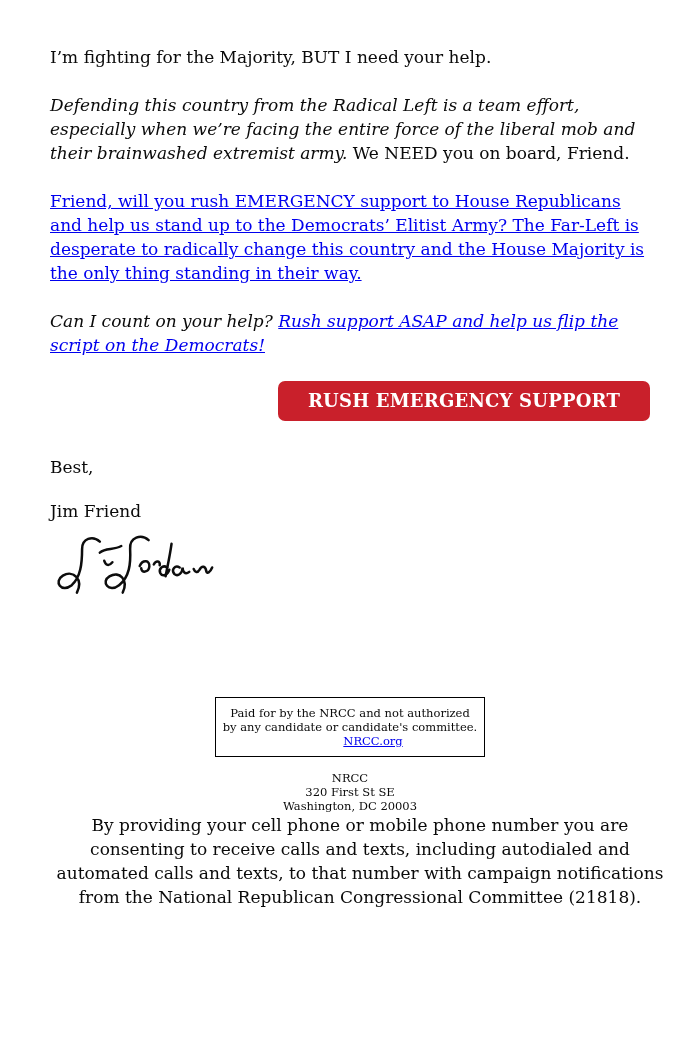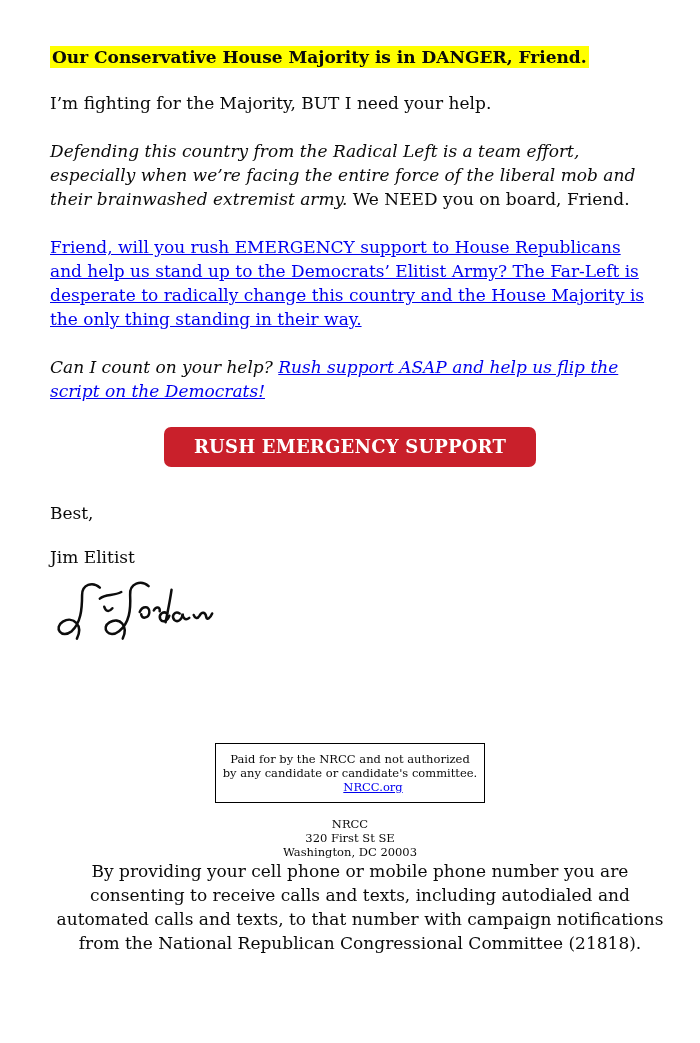--- a/index.html
+++ b/index.html
@@ -20,21 +20,21 @@
   .italic { font-style: italic; }
   .bold   { font-weight: normal; }
 
   a { cursor: pointer; }
   .biglink {
     color: #0000EE;
     font-weight: normal;
     text-decoration: underline;
   }
 
-  .btn-row { text-align: center; margin: 20px 0 34px 0; }
+  .btn-row { text-align: right; margin: 20px 0 34px 0; }
   .cta {
     display: inline-block;
     background: #C9202B;
     color: #ffffff;
     font-weight: bold;
     font-size: 18px;
     line-height: 22px;
     padding: 9px 30px;
     border-radius: 7px;
     text-decoration: none;
@@ -56,38 +56,37 @@
   }
   .small-link { color: #0000EE; text-decoration: underline; margin-left: 46px; }
   .address { margin-top: 14px; white-space: pre-line; text-align: center; }
   .legal { width: 620px; margin: 10px auto 0 auto; font-size: 11.5px; line-height: 13px; }
 </style>
 </head>
 <body>
 
 <div class="email">
 
-  <p class="headline"><span class="hl">Our Conservative House Majority is in DANGER, Friend.</span></p>
 
 
   <p class="bold">I’m fighting for the Majority, BUT I need your help.</p>
 
   <p><span class="italic">Defending this country from the Radical Left is a team effort, especially when we’re facing the entire force of the liberal mob and their brainwashed extremist army. </span><span class="bold">We NEED you on board, Friend.</span></p>
 
   <p><a class="biglink">Friend, will you rush EMERGENCY support to House Republicans and help us stand up to the Democrats’ Elitist Army? The Far-Left is desperate to radically change this country and the House Majority is the only thing standing in their way.</a></p>
 
   <p><span class="italic">Can I count on your help? </span><a class="biglink italic">Rush support ASAP and help us flip the script on the Democrats!</a></p>
 
   <div class="btn-row">
     <a class="cta">RUSH EMERGENCY SUPPORT</a>
   </div>
 
   <p class="closing">Best,</p>
 
-  <p class="signer">Jim Elitist</p>
+  <p class="signer">Jim Friend</p>
 
   <div class="signature">
     <svg width="170" height="88" viewBox="0 0 230 105">
       <g fill="none" stroke="#0d0d0d" stroke-width="3.4" stroke-linecap="round">
 
         <path d="M62 10 C52 1 38 6 38 20 C38 40 36 58 24 69 C10 80 -1 64 12 56 C26 48 40 61 31 79"></path>
 
         <path d="M68 36 C70 42 74 44 79 38"></path>
 
         <path d="M62 25 C70 18 80 22 91 16"></path>

